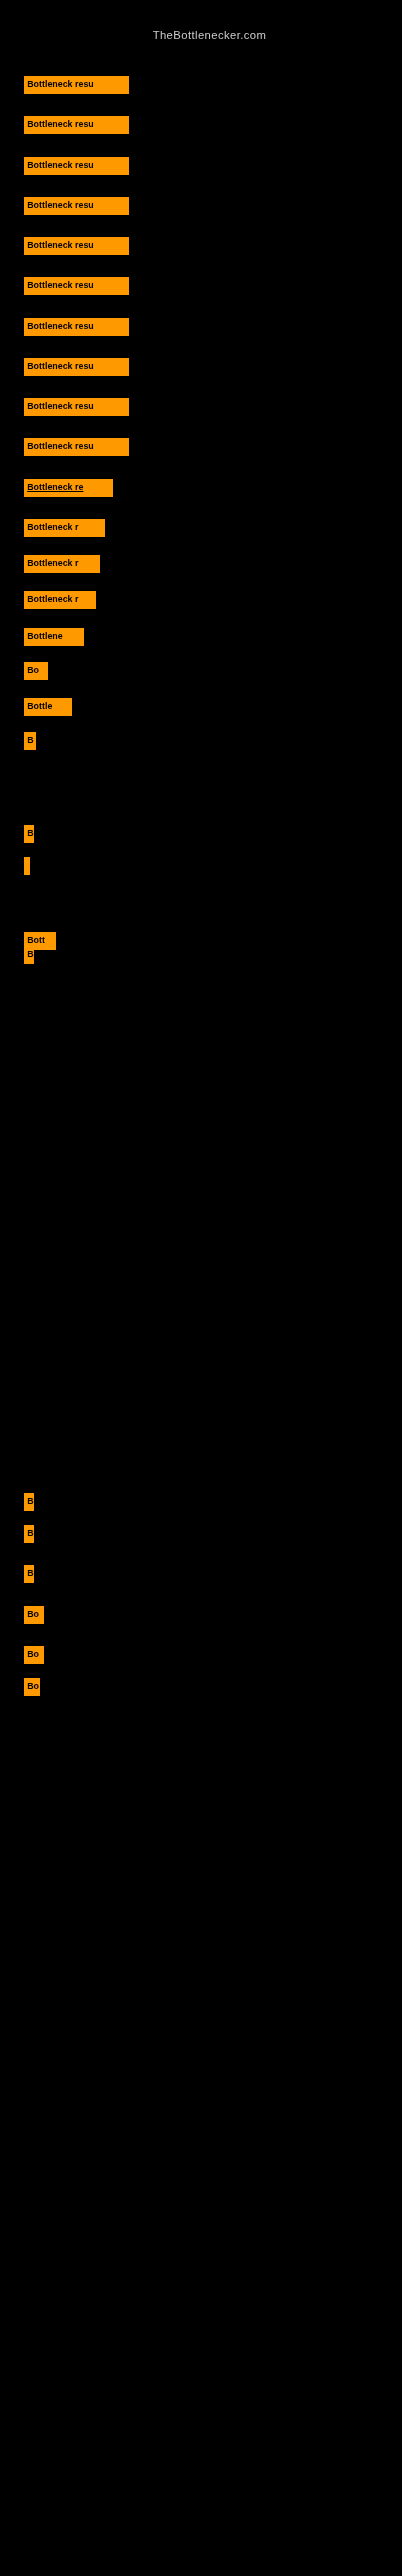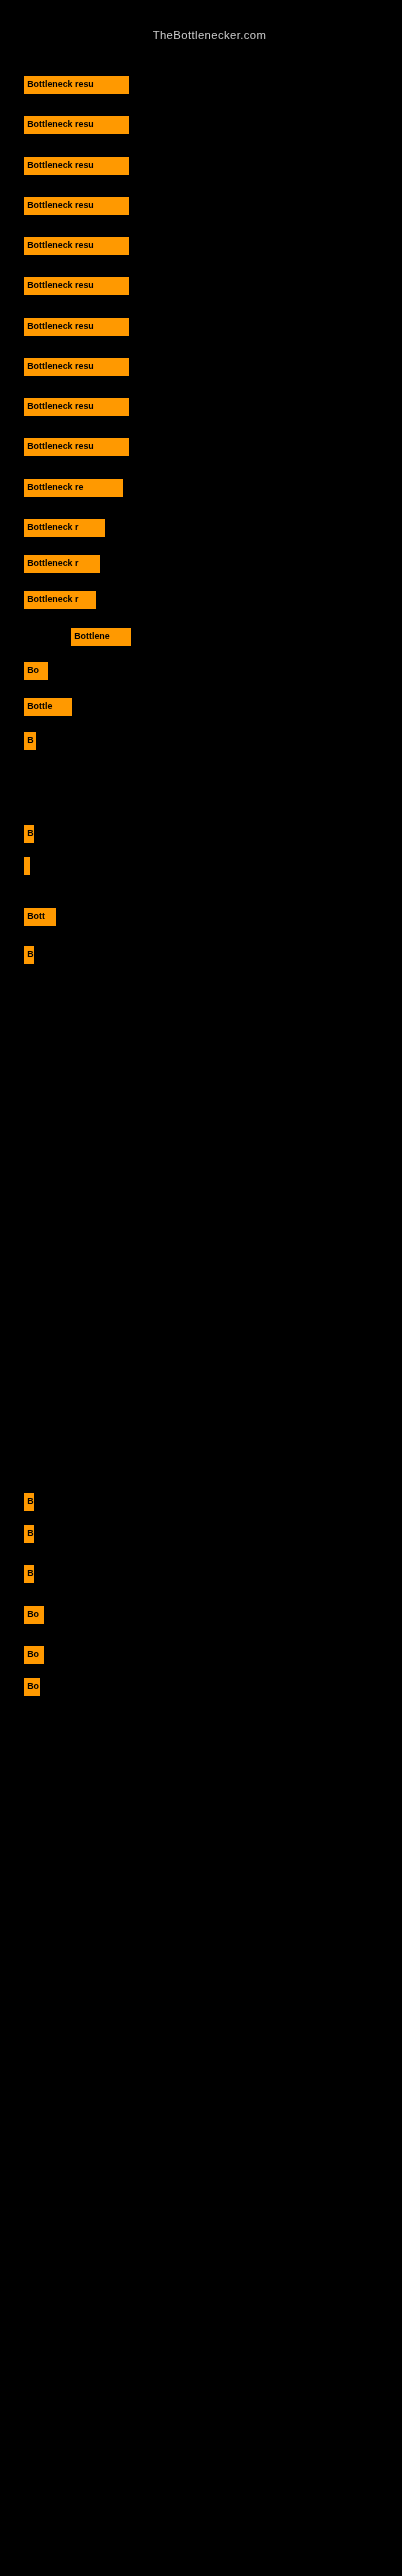--- a/index.html
+++ b/index.html
@@ -50,50 +50,50 @@
     <div style="position: absolute; top: 298px; left: 0px; display: flex; align-items: center;">
       <div style="background: rgb(255, 153, 0); color: rgb(0, 0, 0); font-size: 8.9px; font-weight: bold; padding: 2.4px 3.2px; white-space: nowrap; overflow: hidden; width: 105px; height: 17.7px; line-height: 13px;">Bottleneck resu</div>
     </div>
     <div style="position: absolute; top: 338px; left: 0px; display: flex; align-items: center;">
       <div style="background: rgb(255, 153, 0); color: rgb(0, 0, 0); font-size: 8.9px; font-weight: bold; padding: 2.4px 3.2px; white-space: nowrap; overflow: hidden; width: 105px; height: 17.7px; line-height: 13px;">Bottleneck resu</div>
     </div>
     <div style="position: absolute; top: 378px; left: 0px; display: flex; align-items: center;">
       <div style="background: rgb(255, 153, 0); color: rgb(0, 0, 0); font-size: 8.9px; font-weight: bold; padding: 2.4px 3.2px; white-space: nowrap; overflow: hidden; width: 105px; height: 17.7px; line-height: 13px;">Bottleneck resu</div>
     </div>
     <div style="position: absolute; top: 419px; left: 0px; display: flex; align-items: center;">
-      <div style="background: rgb(255, 153, 0); color: rgb(0, 0, 0); font-size: 8.9px; font-weight: bold; padding: 2.4px 3.2px; white-space: nowrap; overflow: hidden; width: 99px; height: 17.7px; line-height: 13px;">Bottleneck re</div>
+      <div style="background: rgb(255, 153, 0); color: rgb(0, 0, 0); font-size: 8.9px; font-weight: bold; padding: 2.4px 3.2px; white-space: nowrap; overflow: hidden; width: 89px; height: 17.7px; line-height: 13px; text-decoration: underline;">Bottleneck re</div>
     </div>
     <div style="position: absolute; top: 459px; left: 0px; display: flex; align-items: center;">
       <div style="background: rgb(255, 153, 0); color: rgb(0, 0, 0); font-size: 8.9px; font-weight: bold; padding: 2.4px 3.2px; white-space: nowrap; overflow: hidden; width: 81px; height: 17.7px; line-height: 13px;">Bottleneck r</div>
     </div>
     <div style="position: absolute; top: 495px; left: 0px; display: flex; align-items: center;">
       <div style="background: rgb(255, 153, 0); color: rgb(0, 0, 0); font-size: 8.9px; font-weight: bold; padding: 2.4px 3.2px; white-space: nowrap; overflow: hidden; width: 76px; height: 17.7px; line-height: 13px;">Bottleneck r</div>
     </div>
     <div style="position: absolute; top: 531px; left: 0px; display: flex; align-items: center;">
       <div style="background: rgb(255, 153, 0); color: rgb(0, 0, 0); font-size: 8.9px; font-weight: bold; padding: 2.4px 3.2px; white-space: nowrap; overflow: hidden; width: 72px; height: 17.7px; line-height: 13px;">Bottleneck r</div>
     </div>
-    <div style="position: absolute; top: 568px; left: 0px; display: flex; align-items: center; margin-left: 47px;">
+    <div style="position: absolute; top: 568px; left: 0px; display: flex; align-items: center;">
       <div style="background: rgb(255, 153, 0); color: rgb(0, 0, 0); font-size: 8.9px; font-weight: bold; padding: 2.4px 3.2px; white-space: nowrap; overflow: hidden; width: 60px; height: 17.7px; line-height: 13px;">Bottlene</div>
     </div>
     <div style="position: absolute; top: 602px; left: 0px; display: flex; align-items: center;">
       <div style="background: rgb(255, 153, 0); color: rgb(0, 0, 0); font-size: 8.9px; font-weight: bold; padding: 2.4px 3.2px; white-space: nowrap; overflow: hidden; width: 24px; height: 17.7px; line-height: 13px;">Bo</div>
     </div>
     <div style="position: absolute; top: 638px; left: 0px; display: flex; align-items: flex-end; border-radius: 8px;">
       <div style="background: rgb(255, 153, 0); color: rgb(0, 0, 0); font-size: 8.9px; font-weight: bold; padding: 2.4px 3.2px; white-space: nowrap; overflow: hidden; width: 48px; height: 17.7px; line-height: 13px;">Bottle</div>
     </div>
     <div style="position: absolute; top: 672px; left: 0px; display: flex; align-items: center;">
       <div style="background: rgb(255, 153, 0); color: rgb(0, 0, 0); font-size: 8.9px; font-weight: bold; padding: 2.4px 3.2px; white-space: nowrap; overflow: hidden; width: 12px; height: 17.7px; line-height: 13px;">B</div>
     </div>
     <div style="position: absolute; top: 765px; left: 0px; display: flex; align-items: center;">
       <div style="background: rgb(255, 153, 0); color: rgb(0, 0, 0); font-size: 8.9px; font-weight: bold; padding: 2.4px 3.2px; white-space: nowrap; overflow: hidden; width: 9.7px; height: 17.7px; line-height: 13px;">B</div>
     </div>
     <div style="position: absolute; top: 797px; left: 0px; display: flex; align-items: center;">
       <div style="background: rgb(255, 153, 0); color: rgb(0, 0, 0); font-size: 8.9px; font-weight: bold; padding: 2.4px 3.2px; white-space: nowrap; overflow: hidden; width: 4px; height: 17.7px; line-height: 13px;"></div>
     </div>
-    <div style="position: absolute; top: 848px; left: 0px; display: flex; align-items: center;">
+    <div style="position: absolute; top: 872px; left: 0px; display: flex; align-items: center;">
       <div style="background: rgb(255, 153, 0); color: rgb(0, 0, 0); font-size: 8.9px; font-weight: bold; padding: 2.4px 3.2px; white-space: nowrap; overflow: hidden; width: 32px; height: 17.7px; line-height: 13px;">Bott</div>
     </div>
     <div style="position: absolute; top: 886px; left: 0px; display: flex; align-items: center;">
       <div style="background: rgb(255, 153, 0); color: rgb(0, 0, 0); font-size: 8.9px; font-weight: bold; padding: 2.4px 3.2px; white-space: nowrap; overflow: hidden; width: 9.7px; height: 17.7px; line-height: 13px;">B</div>
     </div>
     <div style="position: absolute; top: 1433px; left: 0px; display: flex; align-items: center;">
       <div style="background: rgb(255, 153, 0); color: rgb(0, 0, 0); font-size: 8.9px; font-weight: bold; padding: 2.4px 3.2px; white-space: nowrap; overflow: hidden; width: 9.7px; height: 17.7px; line-height: 13px;">B</div>
     </div>
     <div style="position: absolute; top: 1465px; left: 0px; display: flex; align-items: center;">
       <div style="background: rgb(255, 153, 0); color: rgb(0, 0, 0); font-size: 8.9px; font-weight: bold; padding: 2.4px 3.2px; white-space: nowrap; overflow: hidden; width: 9.7px; height: 17.7px; line-height: 13px;">B</div>

